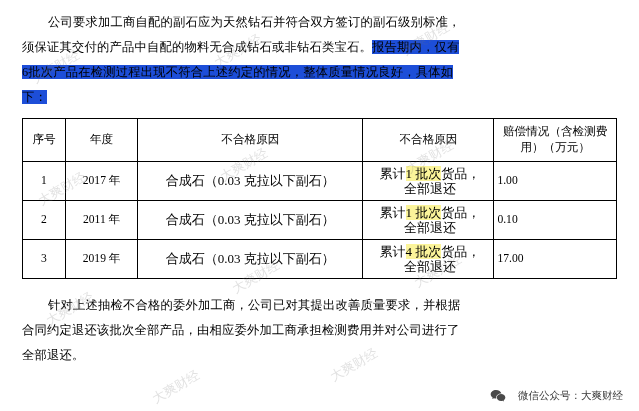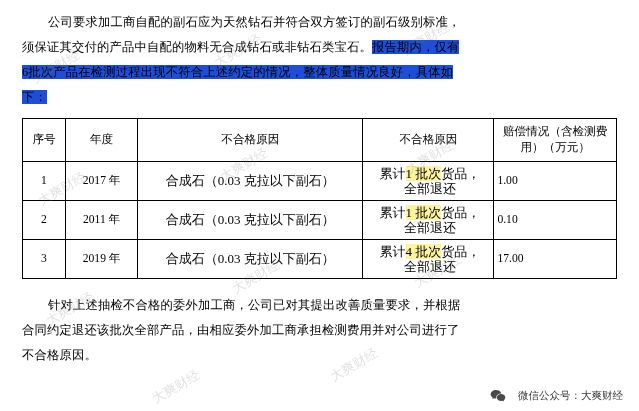--- a/index.html
+++ b/index.html
@@ -193,21 +193,21 @@
           <td class="col-reason reason">合成石（0.03 克拉以下副石）</td>
           <td class="col-refund refund"><span>累计</span><span class="hl-inline">4 批次</span><span>货品，</span><br><span>全部退还</span></td>
           <td class="col-comp amount">17.00</td>
         </tr>
       </tbody>
   </table>
 
   <div class="para" id="bottom-para">
       <span class="line"><span class="indent"></span><span>针对上述抽检不合格的委外加工商，公司已对其提出改善质量要求，并根据</span></span>
       <span class="line"><span>合同约定退还该批次全部产品，由相应委外加工商承担检测费用并对公司进行了</span></span>
-      <span class="line"><span>不合格原因。</span></span>
+      <span class="line"><span>全部退还。</span></span>
     </div>
 
   <div id="footer-badge">
     <span>
       <svg id="wechat-icon" viewBox="0 0 24 20" xmlns="http://www.w3.org/2000/svg">
         <path d="M9 1C4.6 1 1 3.9 1 7.4c0 2 1.2 3.8 3 5L3.4 14.6l2.6-1.3c.9.3 1.9.4 3 .4h.5c-.1-.4-.2-.9-.2-1.3 0-3.3 3.3-6 7.4-6h.5C16.5 3.3 13.1 1 9 1z" fill="#4a4a4a"></path>
         <path d="M23 12.3c0-2.9-2.9-5.2-6.4-5.2s-6.4 2.3-6.4 5.2 2.9 5.2 6.4 5.2c.8 0 1.6-.1 2.3-.3l2.1 1.1-.5-1.8c1.5-1 2.5-2.5 2.5-4.2z" fill="#4a4a4a"></path>
       </svg>
     </span>
     <span>微信公众号：大爽财经</span>

